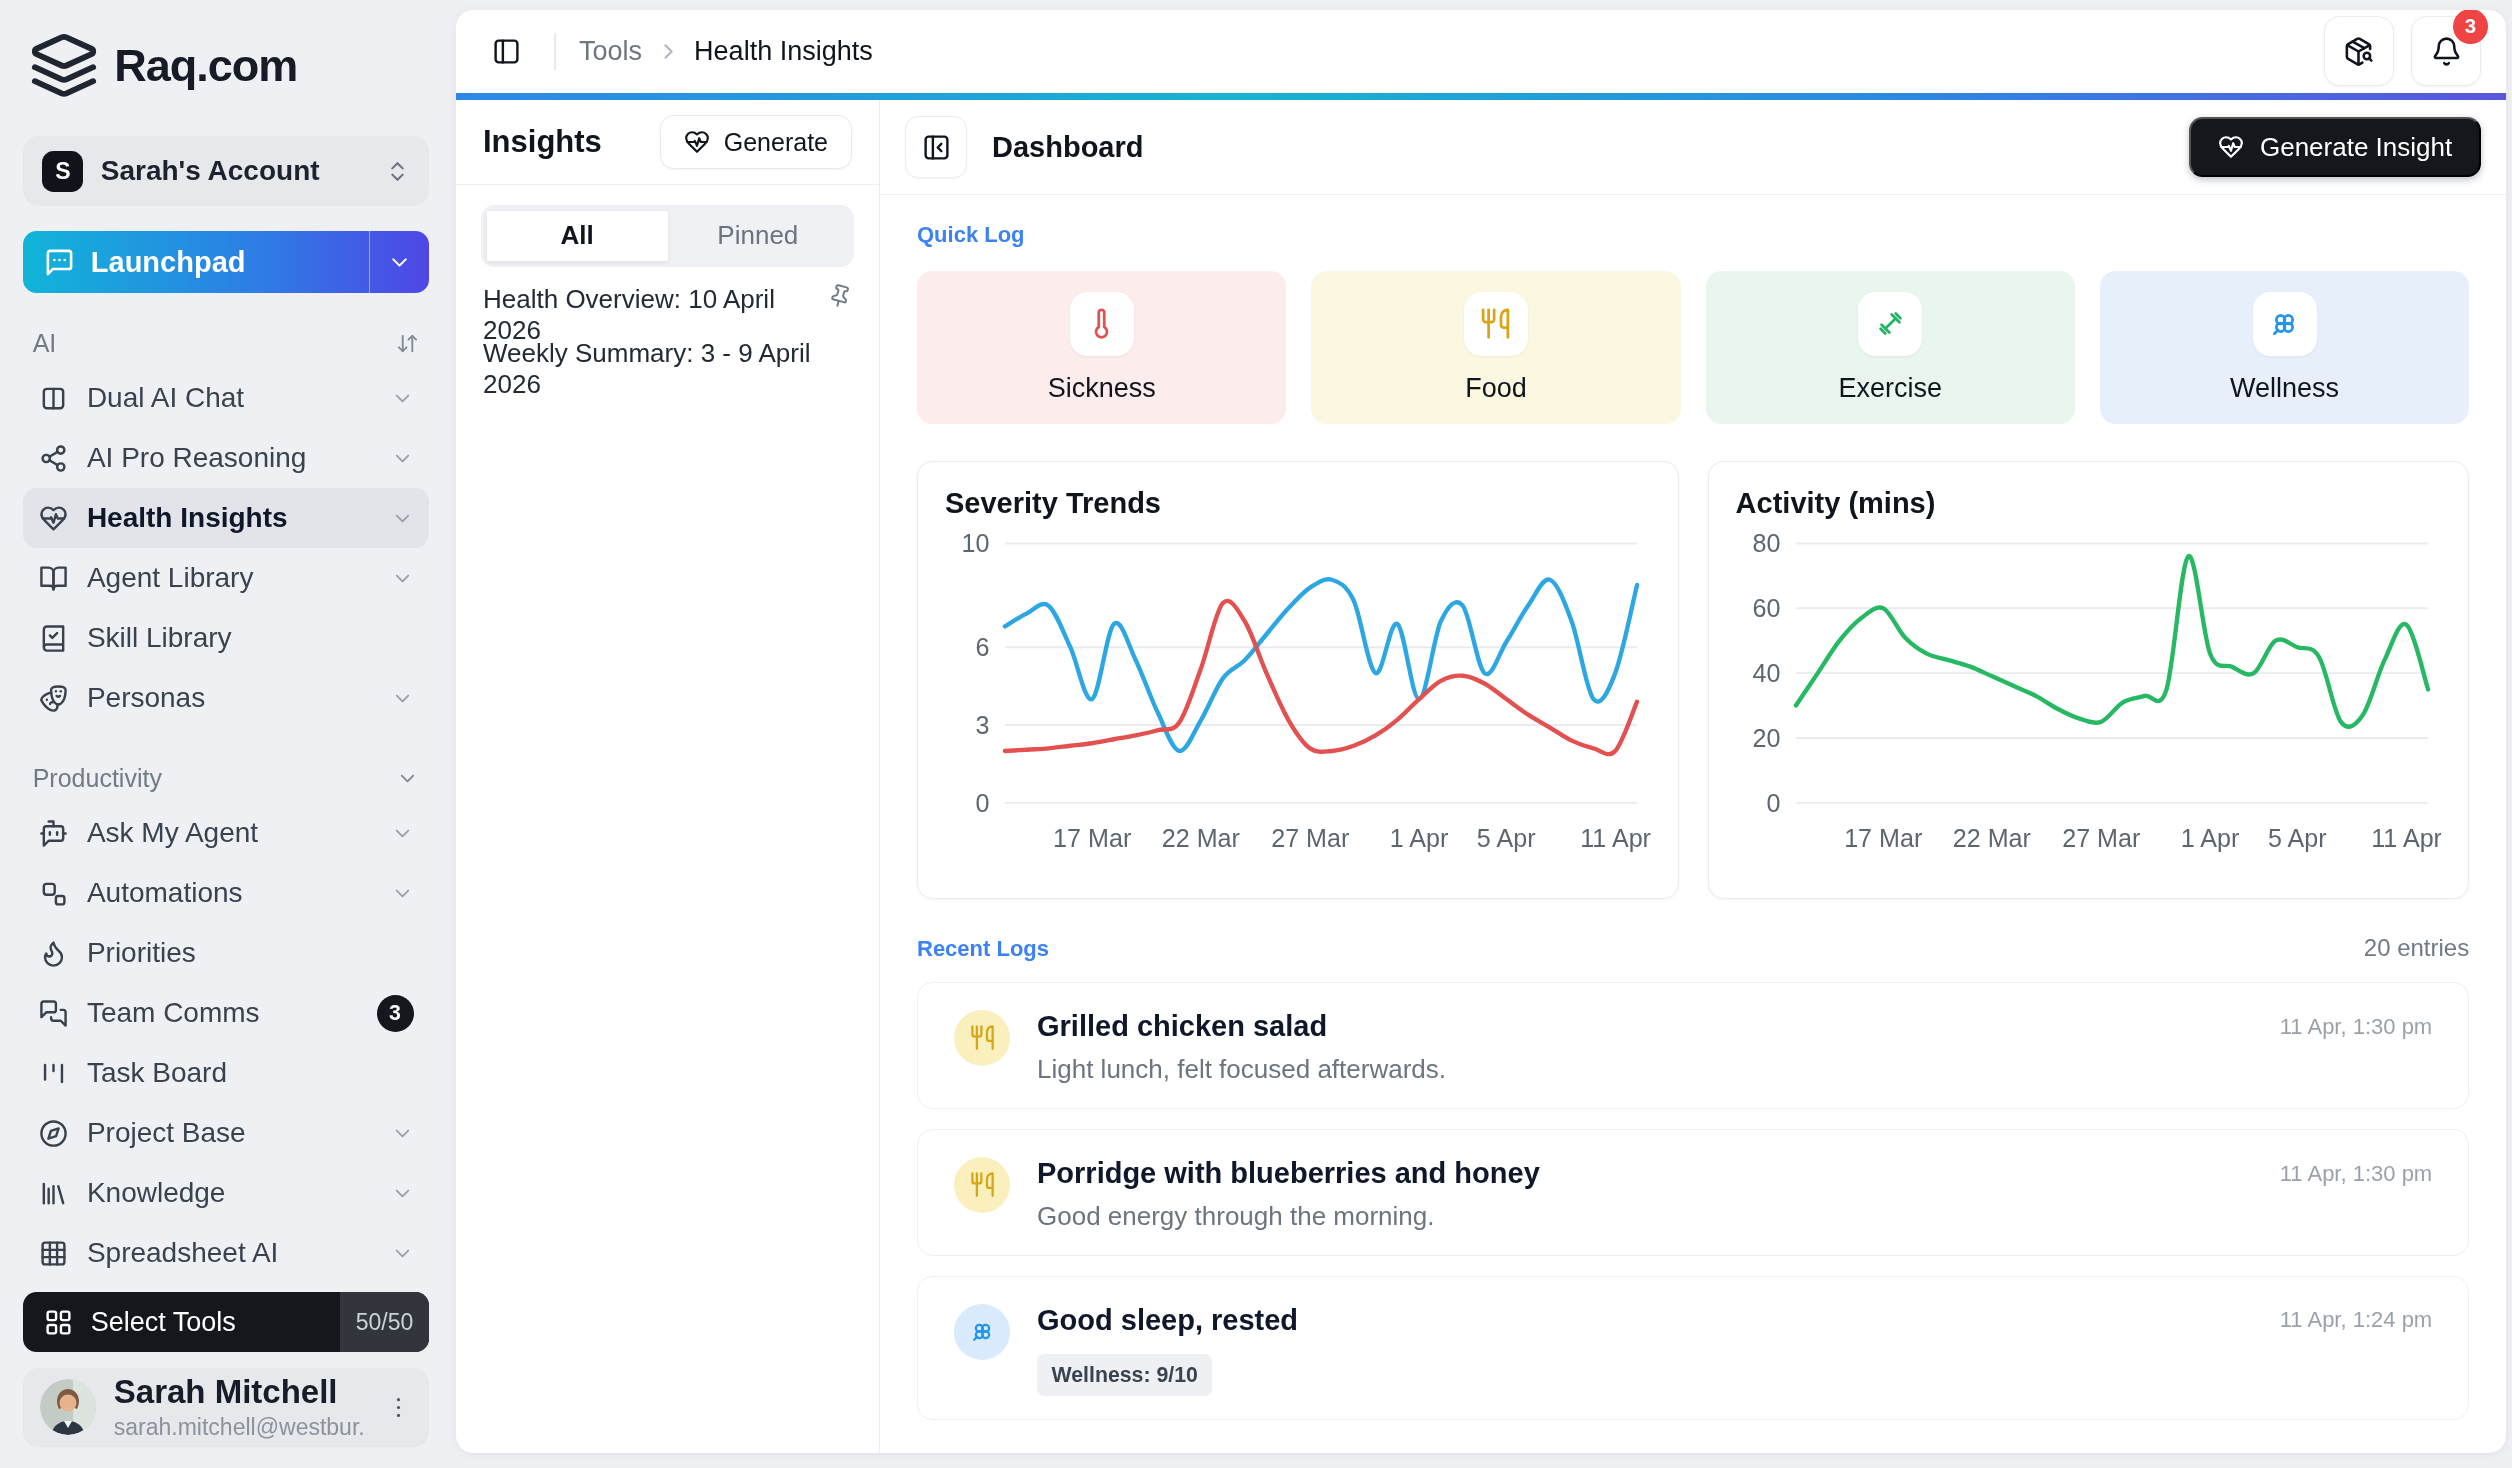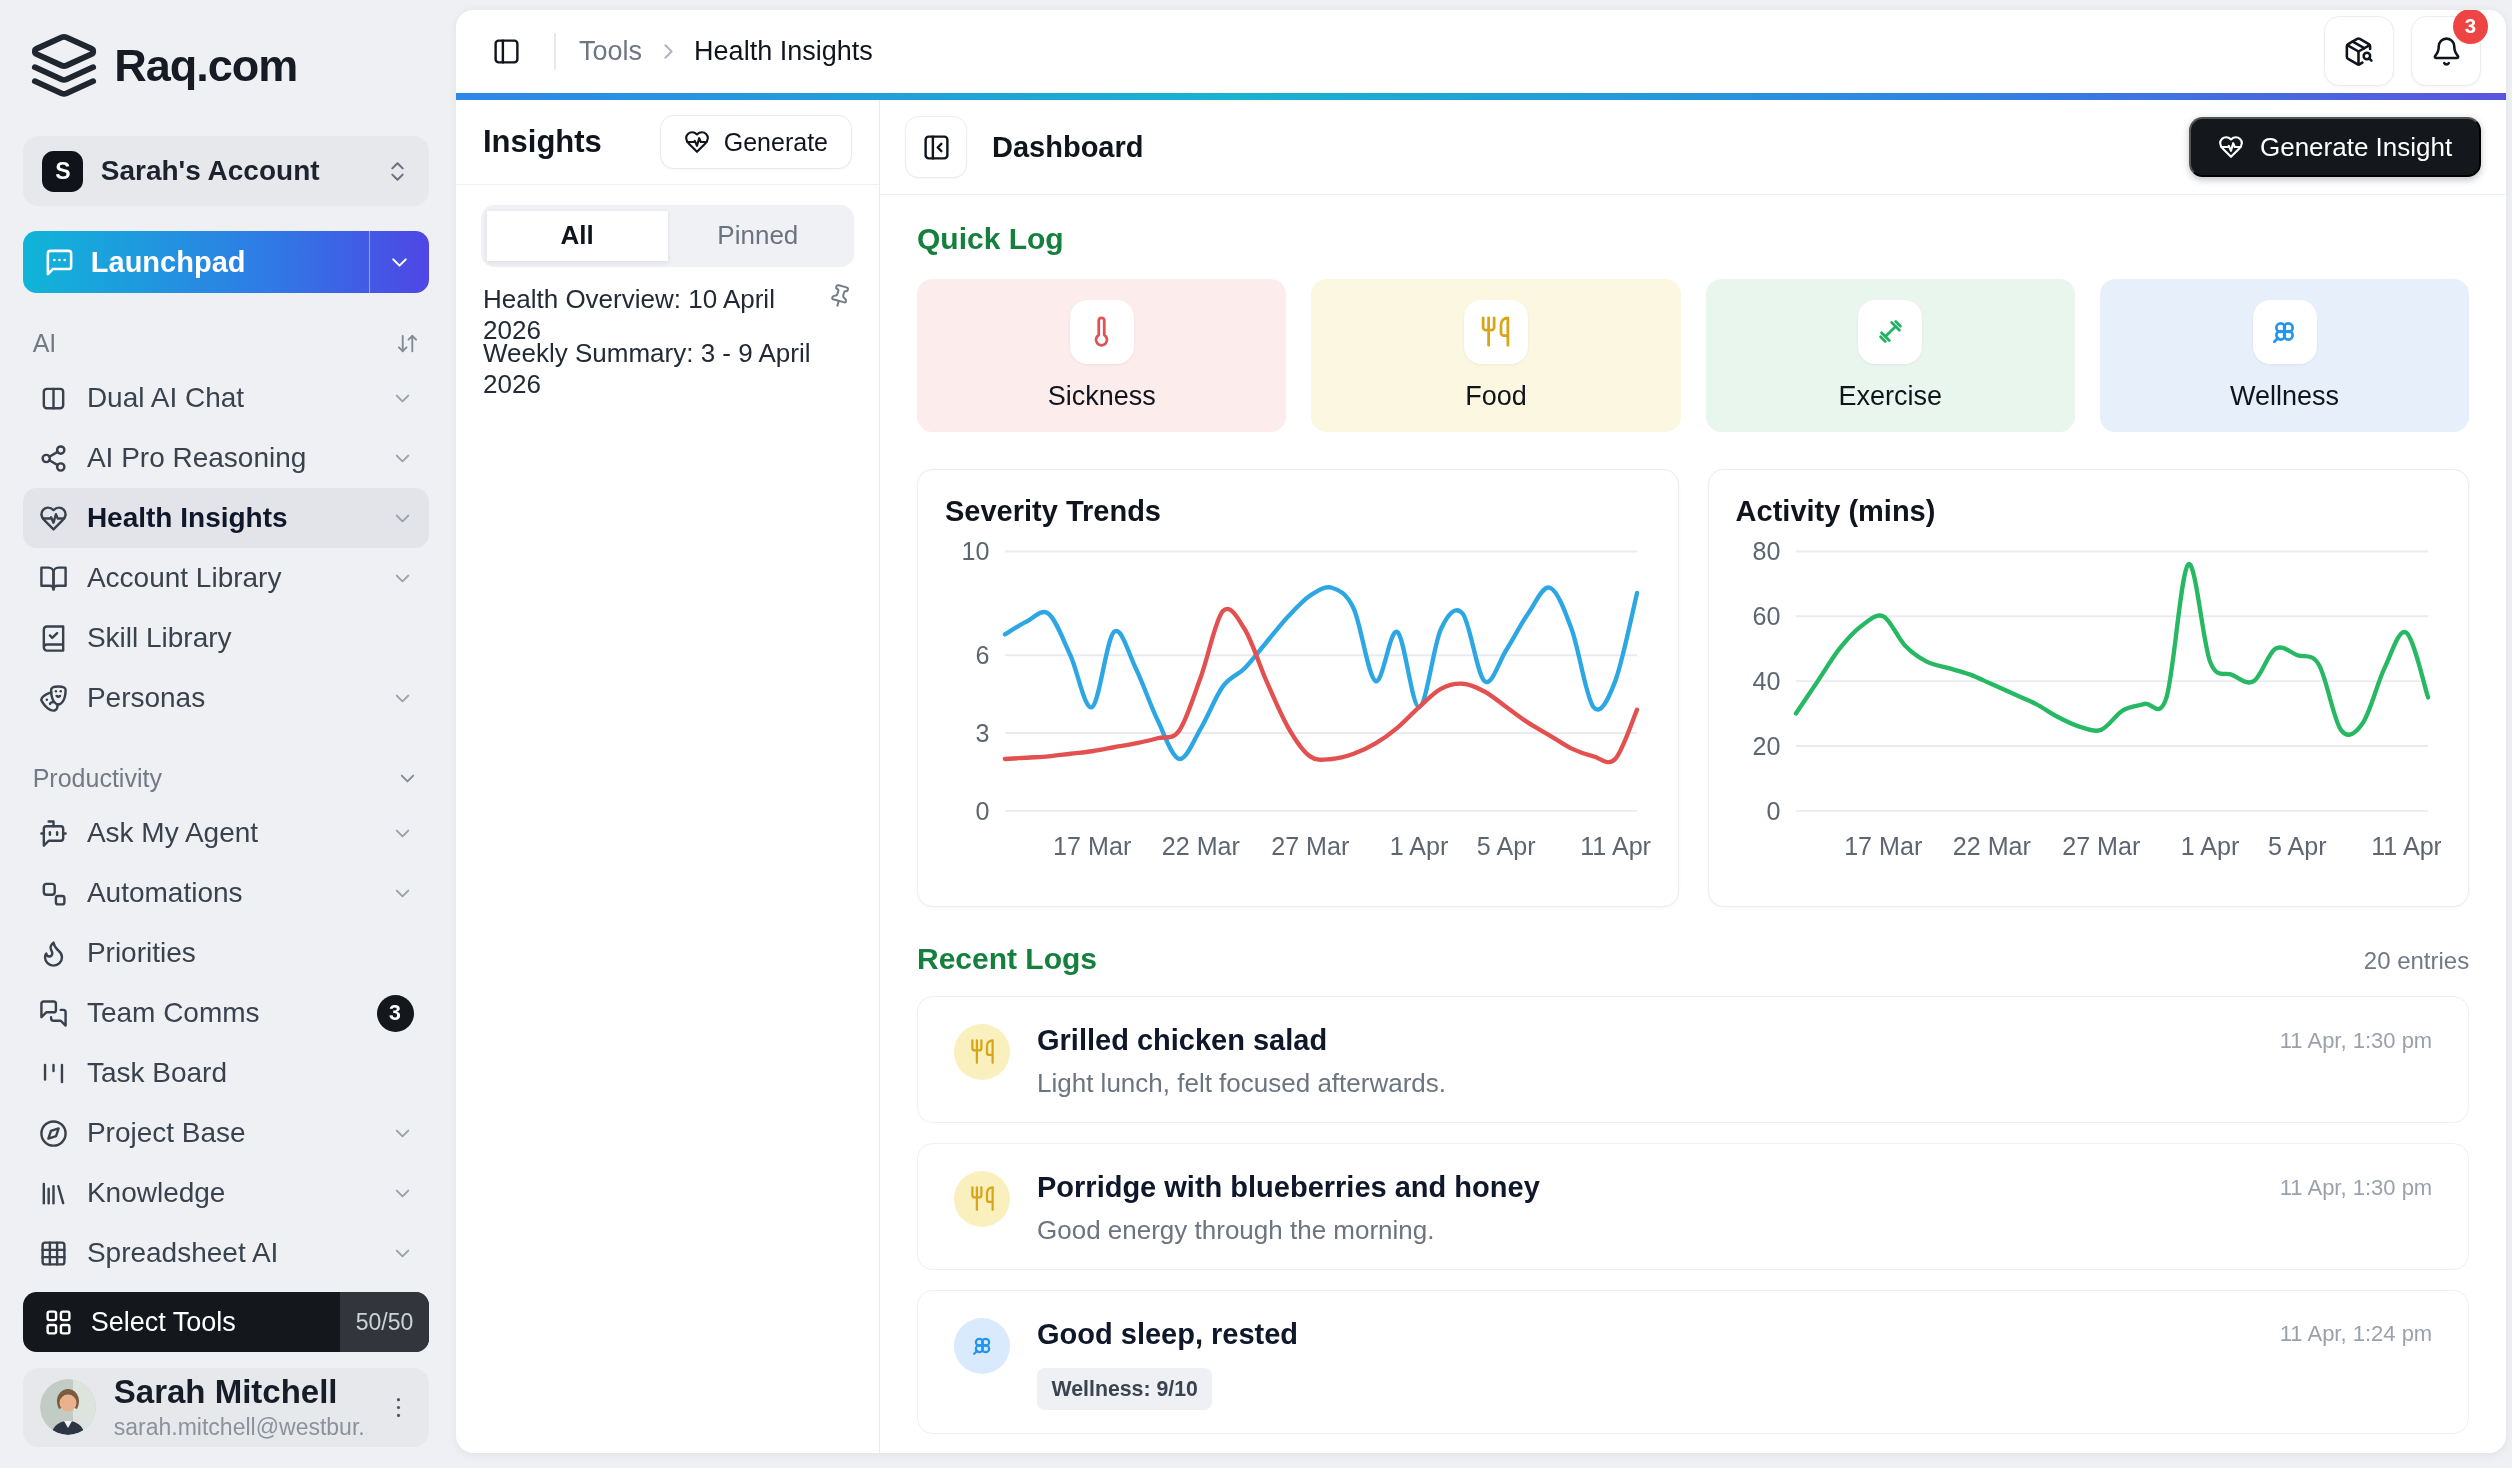--- a/index.html
+++ b/index.html
@@ -82,21 +82,21 @@
   
   .content { flex:1; min-width:0; display:flex; flex-direction:column; }
   .content-head { height:95px; flex:none; display:flex; align-items:center; padding:0 25px; border-bottom:1.9px solid #eef0f2; }
   .iconbtn-sm { width:62px; height:62px; border-radius:13.6px; border:1.9px solid #ecedf0; background:#fff; display:flex; align-items:center; justify-content:center; cursor:pointer; color:#10151d; box-shadow:0 1px 1.9px rgba(15,23,42,.04); }
   .iconbtn-sm .ic { width:29px; height:29px; }
   .content-title { font-size:29px; font-weight:600; color:#10151d; margin-left:25px; }
   .btn-dark { margin-left:auto; height:60px; border-radius:13.6px; background:#14171c; color:#fff; display:flex; align-items:center; gap:15.5px; padding:0 27px; cursor:pointer; box-shadow:0 2.9px 7.8px rgba(15,23,42,.25); }
   .btn-dark .ic { width:26px; height:26px; }
   .btn-dark span { font-size:26px; font-weight:500; }
   .scroll { flex:1; min-height:0; overflow:hidden; padding:27px 37px 0; }
-  .sec-title { font-size:30px; font-weight:700; color:#15803d; }
+  .sec-title { font-size:22px; font-weight:700; color:#3b82f6; }
   .quick-cards { margin-top:23px; display:grid; grid-template-columns:repeat(4,1fr); gap:25px; }
   .quick-card { height:153px; border-radius:15.5px; display:flex; flex-direction:column; align-items:center; justify-content:center; gap:17.4px; cursor:pointer; }
   .quick-tile { width:64px; height:64px; border-radius:17.4px; background:#fff; display:flex; align-items:center; justify-content:center; box-shadow:0 1px 2.9px rgba(15,23,42,.06); }
   .quick-tile .ic { width:33px; height:33px; }
   .quick-label { font-size:27px; font-weight:500; color:#10151d; }
   .charts-row { margin-top:37px; display:grid; grid-template-columns:1fr 1fr; gap:29px; }
   .chart-card { height:438px; border-radius:15.5px; border:1.9px solid #eaecf0; background:#fff; padding:25px 27px; box-shadow:0 1px 3.9px rgba(15,23,42,.04); }
   .chart-title { font-size:29px; font-weight:700; color:#10151d; }
   .chart-card svg { width:100%; height:333px; margin-top:5.8px; }
   .logs-head { margin-top:35px; display:flex; align-items:baseline; justify-content:space-between; }
@@ -198,21 +198,21 @@
           <span class="nav-label">Health Insights</span>
           <svg class="ic chev" viewBox="0 0 24 24" fill="none" stroke="currentColor" stroke-width="2" stroke-linecap="round" stroke-linejoin="round">
             <path d="m6 9 6 6 6-6"></path>
           </svg>
         </div>
         <div class="nav-item">
           <svg class="ic lead" viewBox="0 0 24 24" fill="none" stroke="currentColor" stroke-width="2" stroke-linecap="round" stroke-linejoin="round">
             <path d="M2 3h6a4 4 0 0 1 4 4v14a3 3 0 0 0-3-3H2z"></path>
             <path d="M22 3h-6a4 4 0 0 0-4 4v14a3 3 0 0 1 3-3h7z"></path>
           </svg>
-          <span class="nav-label">Account Library</span>
+          <span class="nav-label">Agent Library</span>
           <svg class="ic chev" viewBox="0 0 24 24" fill="none" stroke="currentColor" stroke-width="2" stroke-linecap="round" stroke-linejoin="round">
             <path d="m6 9 6 6 6-6"></path>
           </svg>
         </div>
         <div class="nav-item">
           <svg class="ic lead" viewBox="0 0 24 24" fill="none" stroke="currentColor" stroke-width="2" stroke-linecap="round" stroke-linejoin="round">
             <path d="M4 19.5v-15A2.5 2.5 0 0 1 6.5 2H20v20H6.5a2.5 2.5 0 0 1 0-5H20"></path>
             <path d="m9 9.5 2 2 4-4"></path>
           </svg>
           <span class="nav-label">Skill Library</span>

